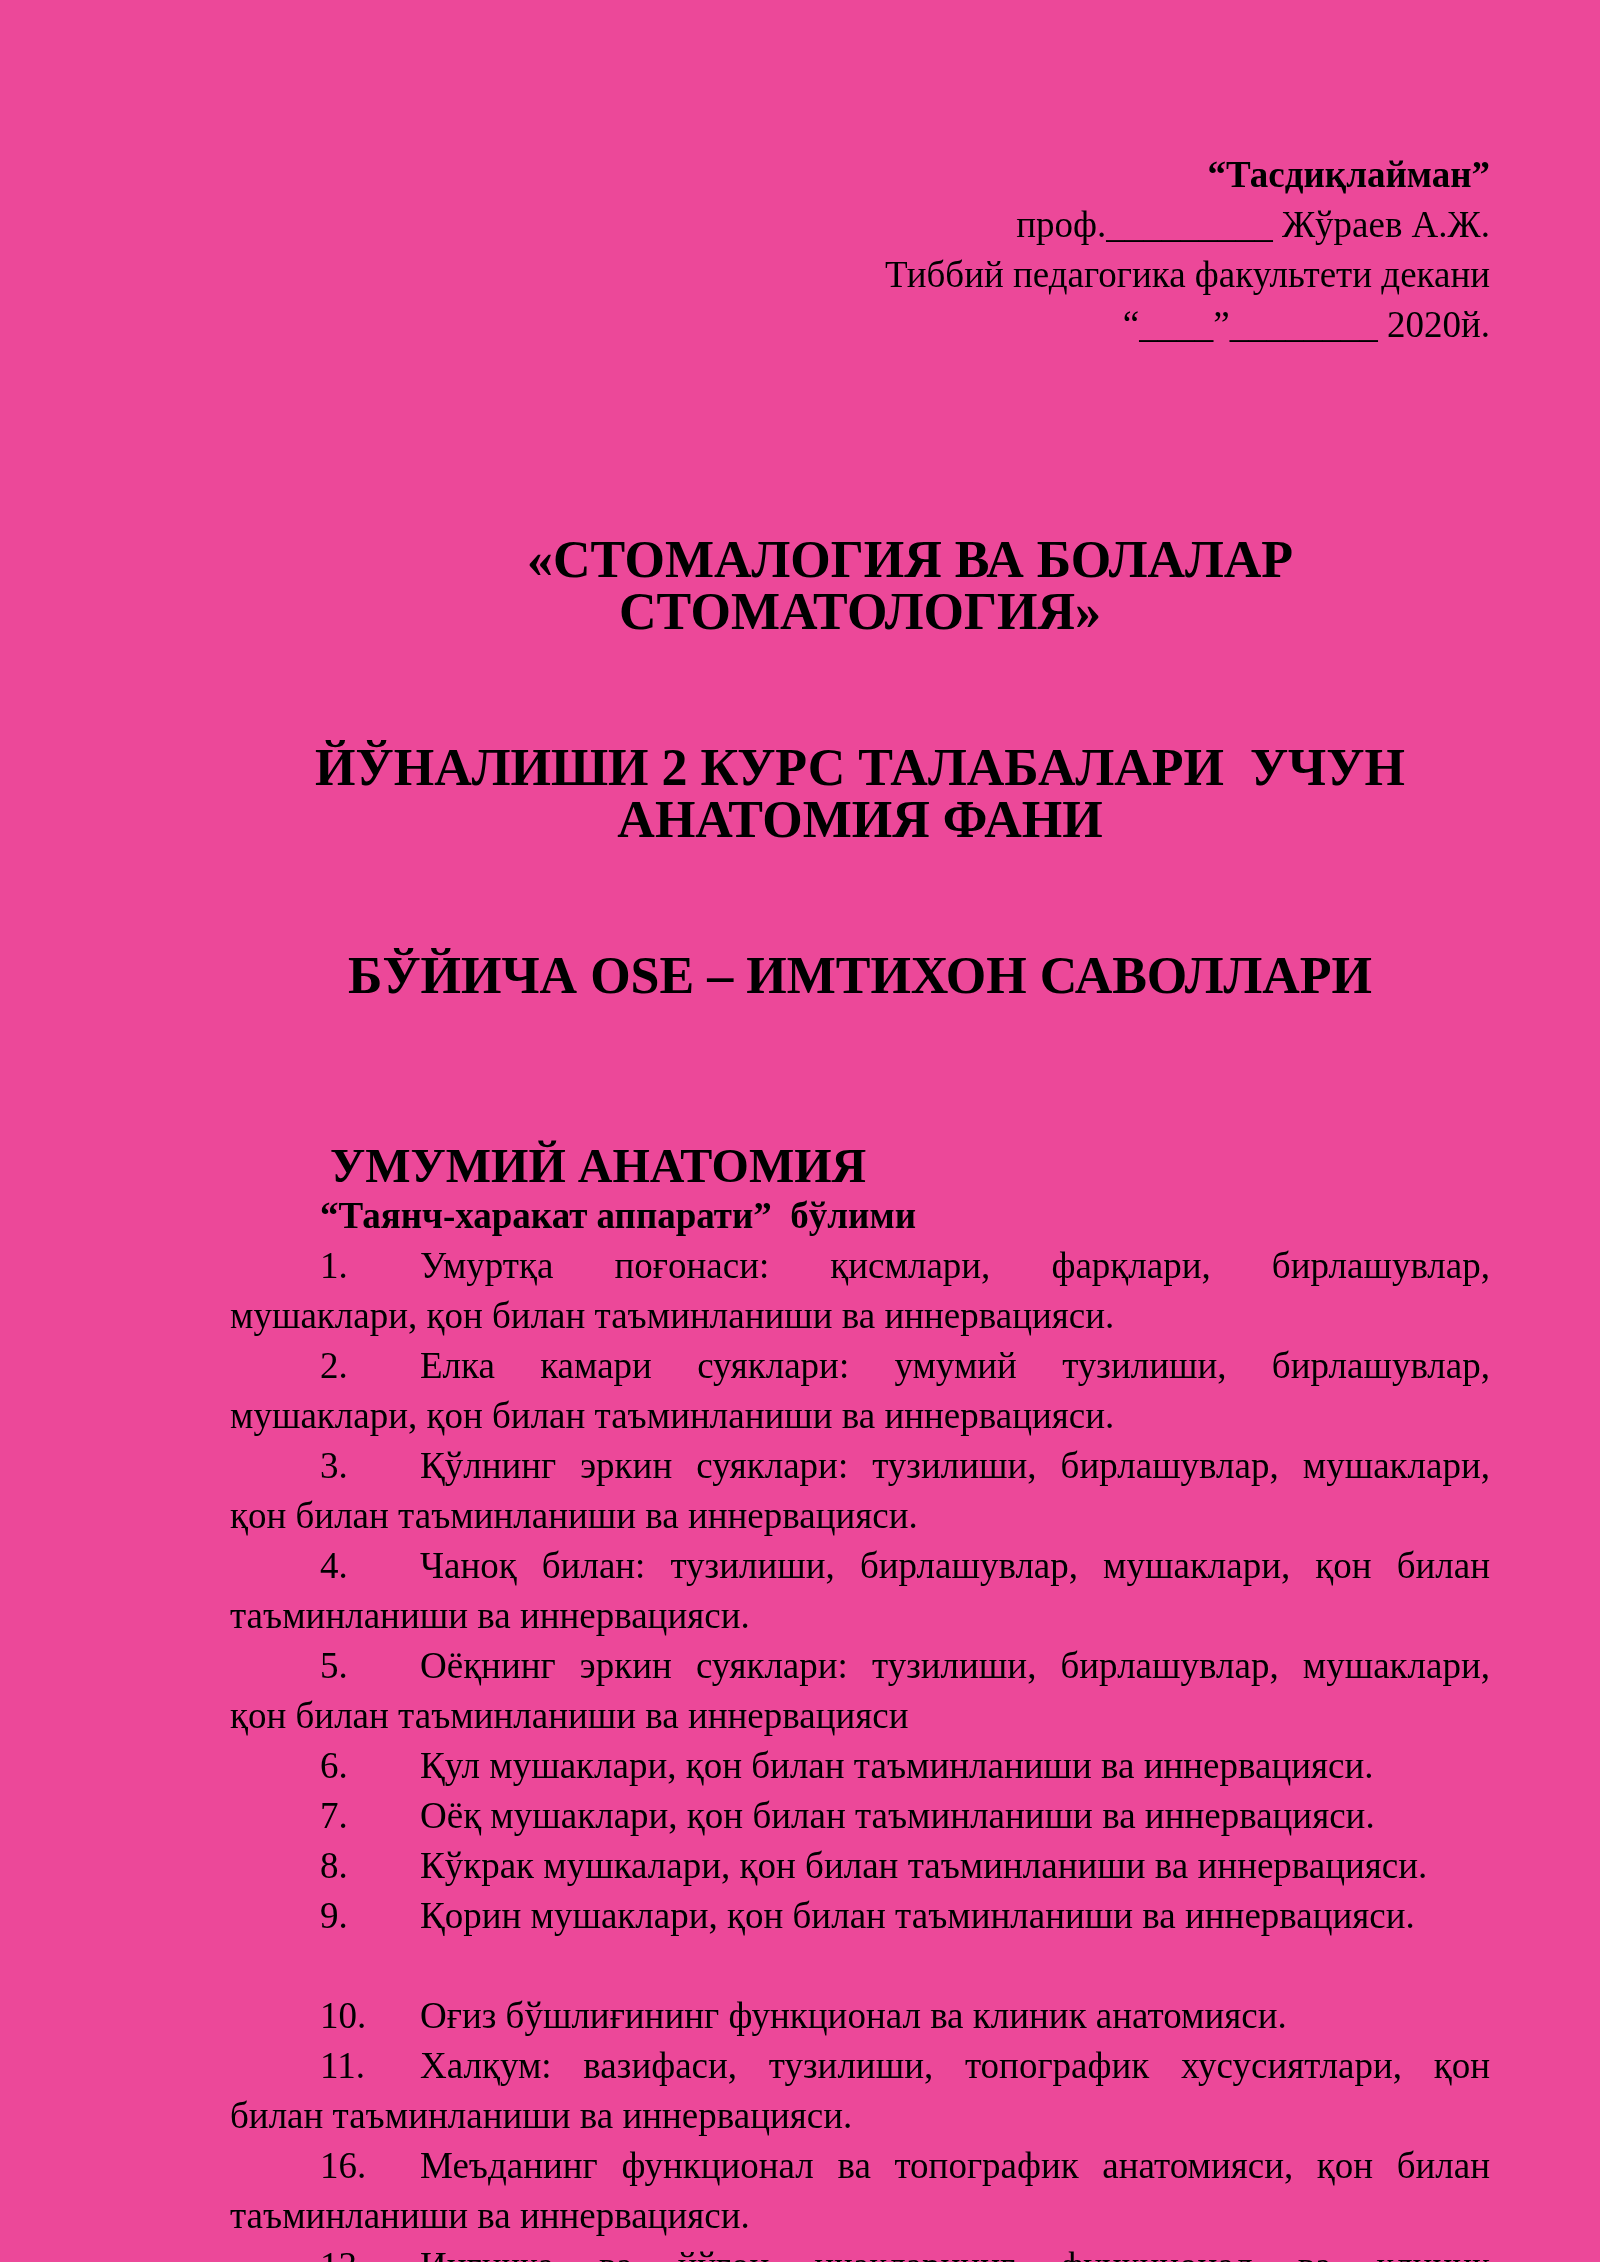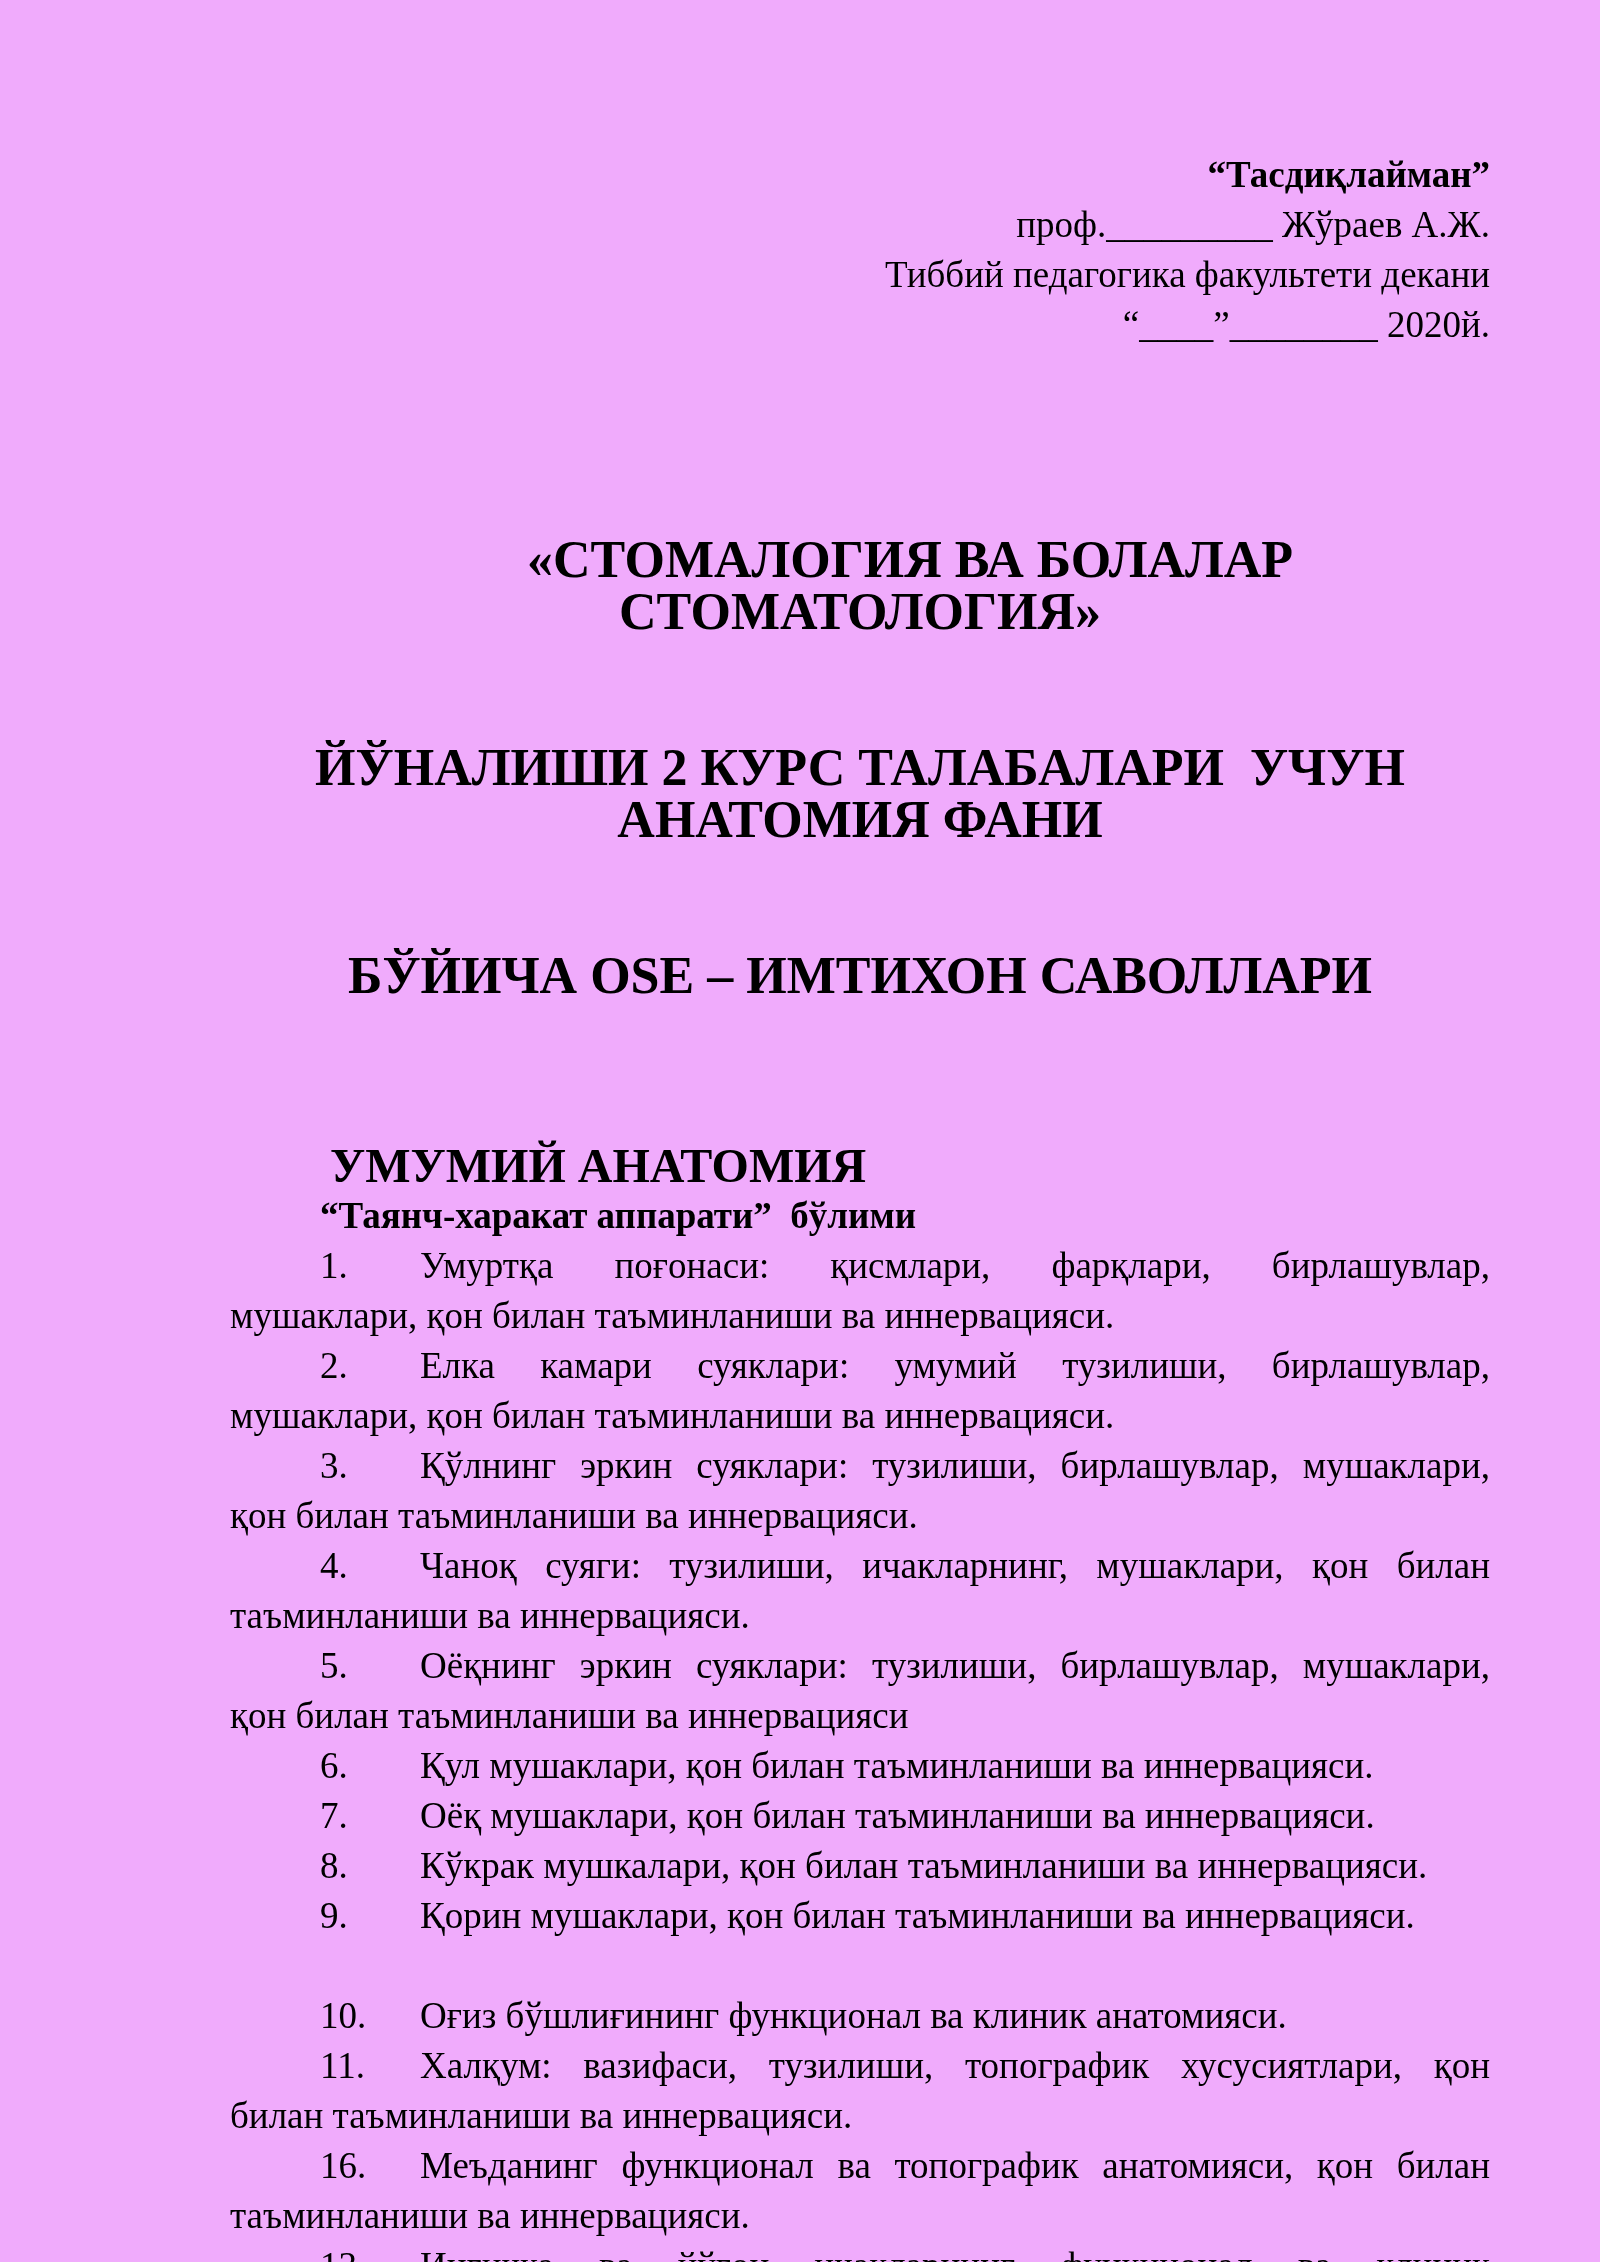--- a/index.html
+++ b/index.html
@@ -1,20 +1,20 @@
 <!DOCTYPE html>
 <html><head>
 <meta charset="utf-8">
 <style>
   html, body { margin: 0; padding: 0; background: #ffffff; }
   .page {
     position: relative;
     width: 1600px;
     height: 2262px;
-    background: #f0abfc;
+    background: #ec4899;
     color: #000000;
     font-family: "Liberation Serif", "DejaVu Serif", serif;
     font-size: 37px;
     line-height: 50px;
     box-sizing: border-box;
     padding: 0 110px 0 230px;
     overflow: hidden;
   }
   .approval {
     margin-top: 150px;
@@ -84,21 +84,21 @@
     </div>
     <div>
       <div class="jline"><span class="num">2.</span><span>Елка камари суяклари:  умумий тузилиши, бирлашувлар,</span></div>
       <div class="cline">мушаклари, қон билан таъминланиши ва иннервацияси.</div>
     </div>
     <div>
       <div class="jline"><span class="num">3.</span><span>Қўлнинг эркин суяклари: тузилиши, бирлашувлар, мушаклари,</span></div>
       <div class="cline">қон билан таъминланиши ва иннервацияси.</div>
     </div>
     <div>
-      <div class="jline"><span class="num">4.</span><span>Чаноқ суяги: тузилиши, ичакларнинг, мушаклари, қон билан</span></div>
+      <div class="jline"><span class="num">4.</span><span>Чаноқ билан: тузилиши, бирлашувлар, мушаклари, қон билан</span></div>
       <div class="cline">таъминланиши ва иннервацияси.</div>
     </div>
     <div>
       <div class="jline"><span class="num">5.</span><span>Оёқнинг эркин суяклари: тузилиши, бирлашувлар, мушаклари,</span></div>
       <div class="cline">қон билан таъминланиши ва иннервацияси</div>
     </div>
     <div>
       <div class="sline"><span class="num">6.</span><span>Қул мушаклари, қон билан таъминланиши ва иннервацияси.</span></div>
     </div>
     <div>

